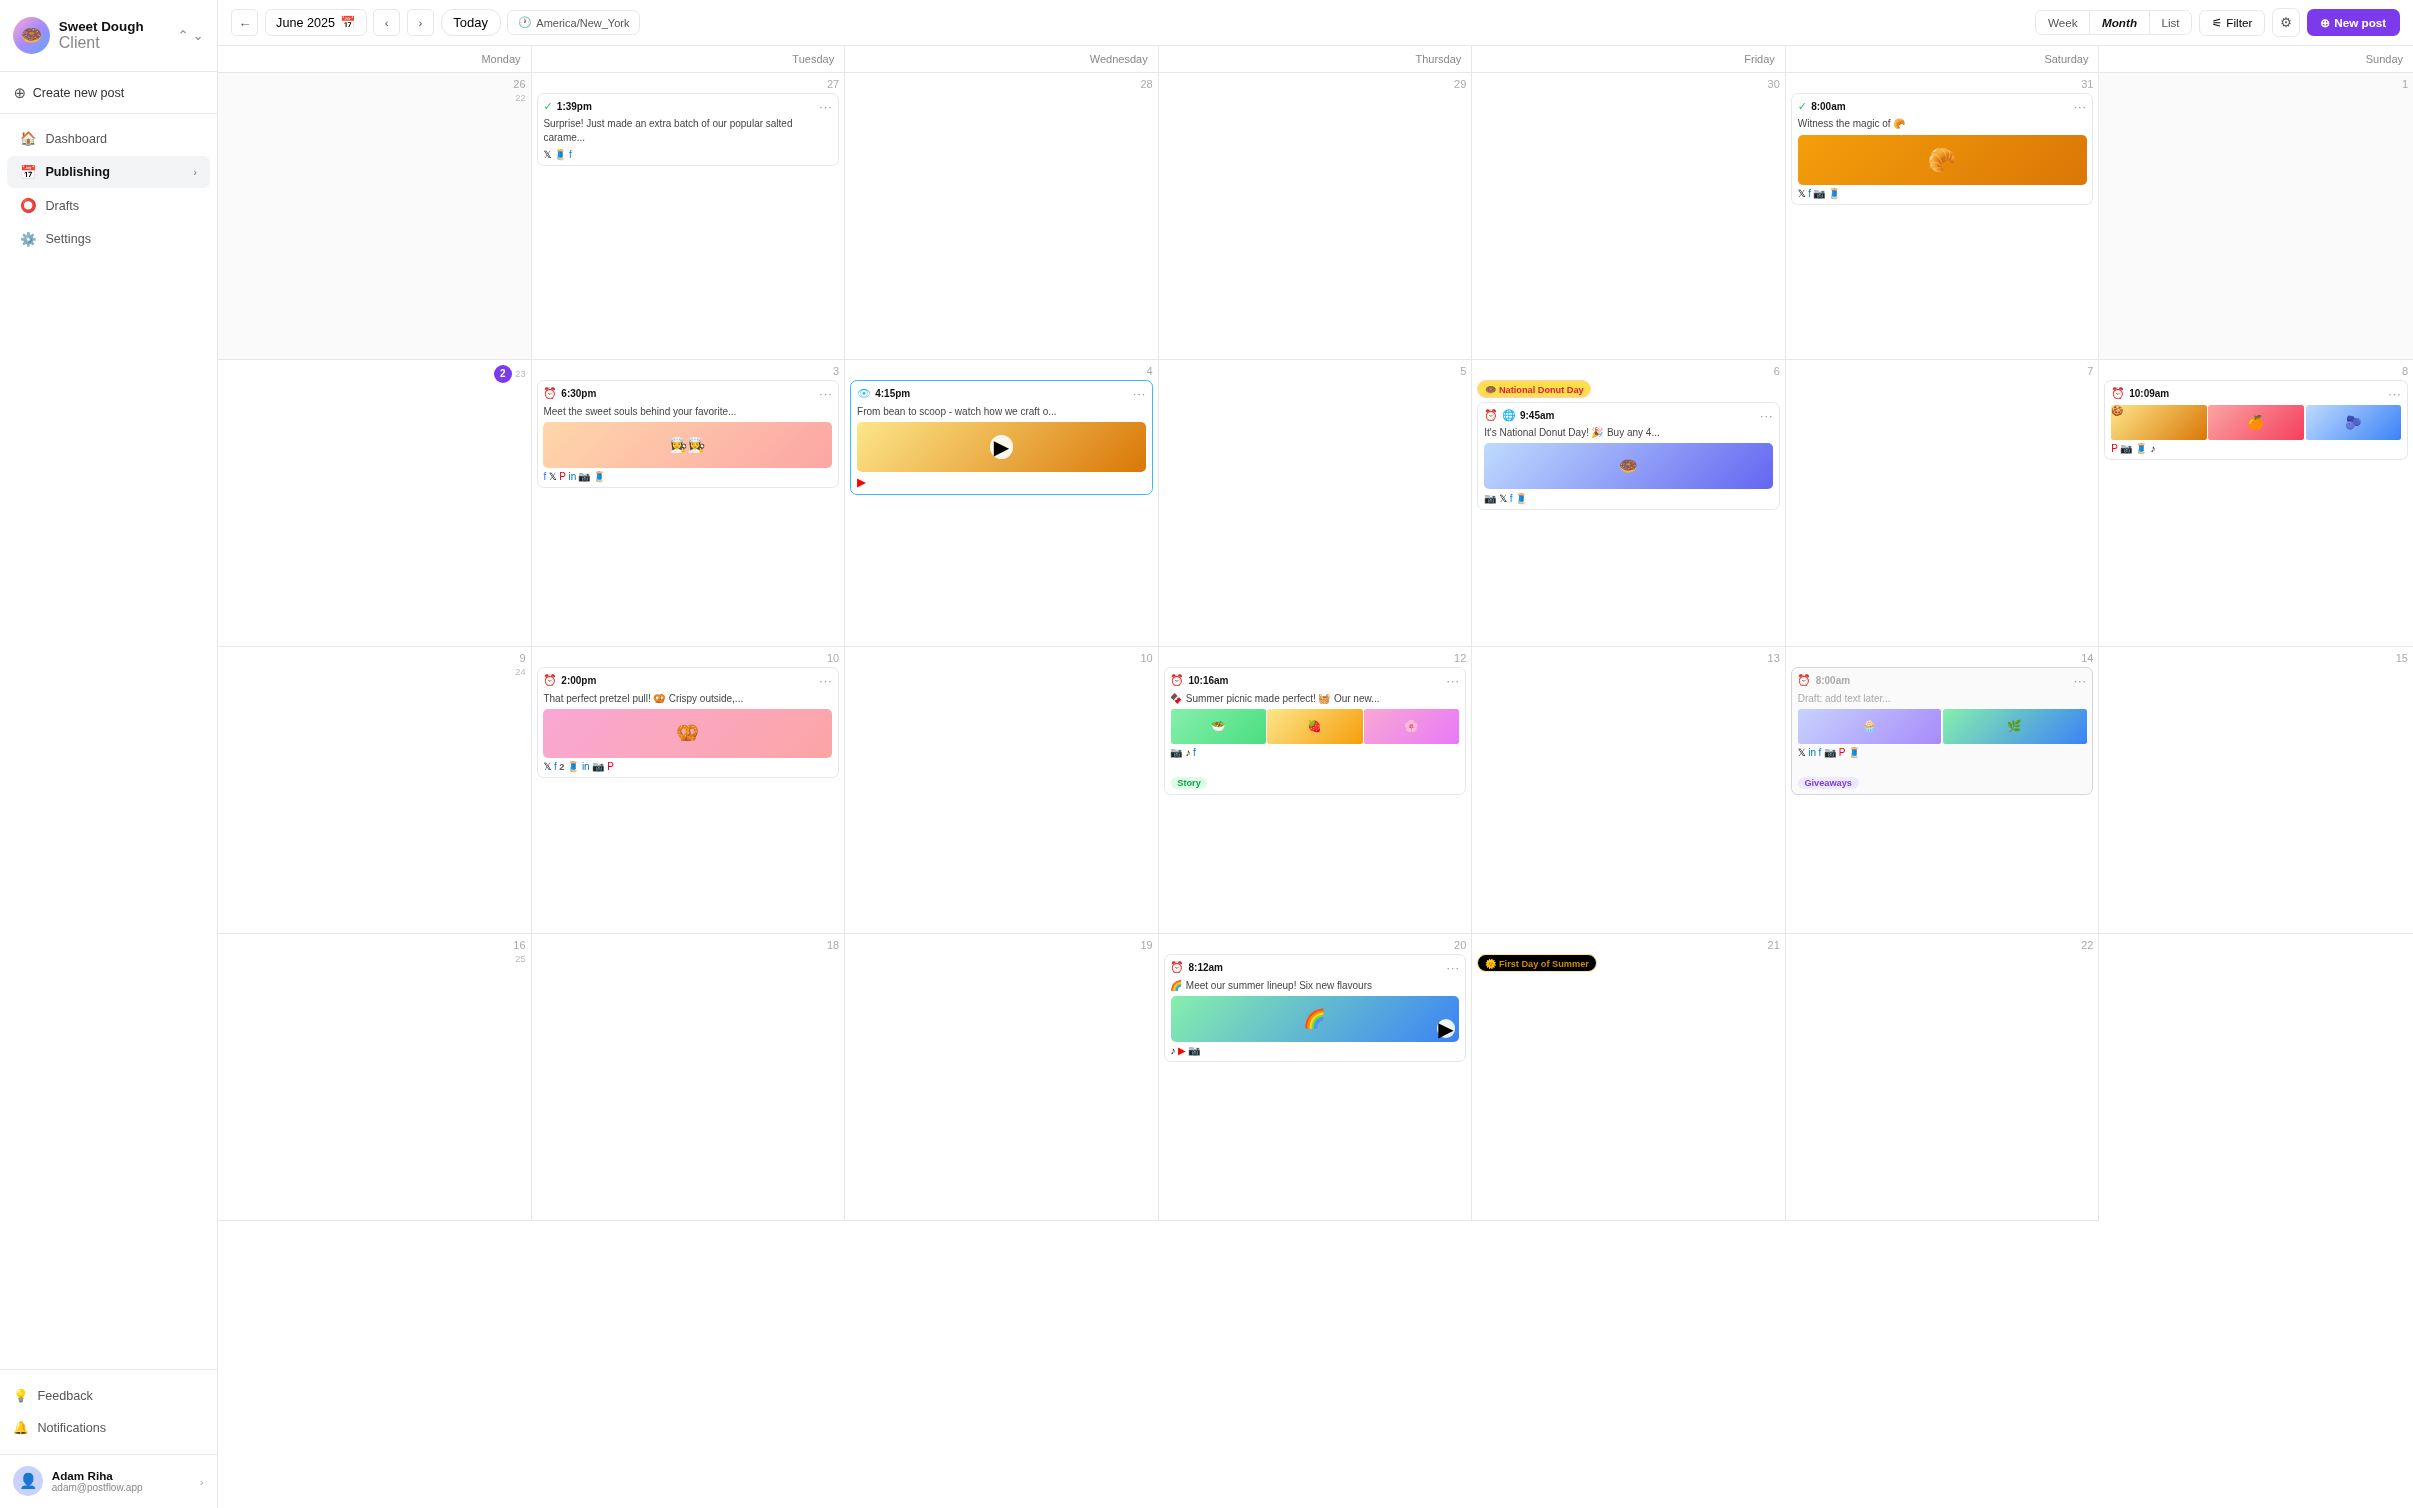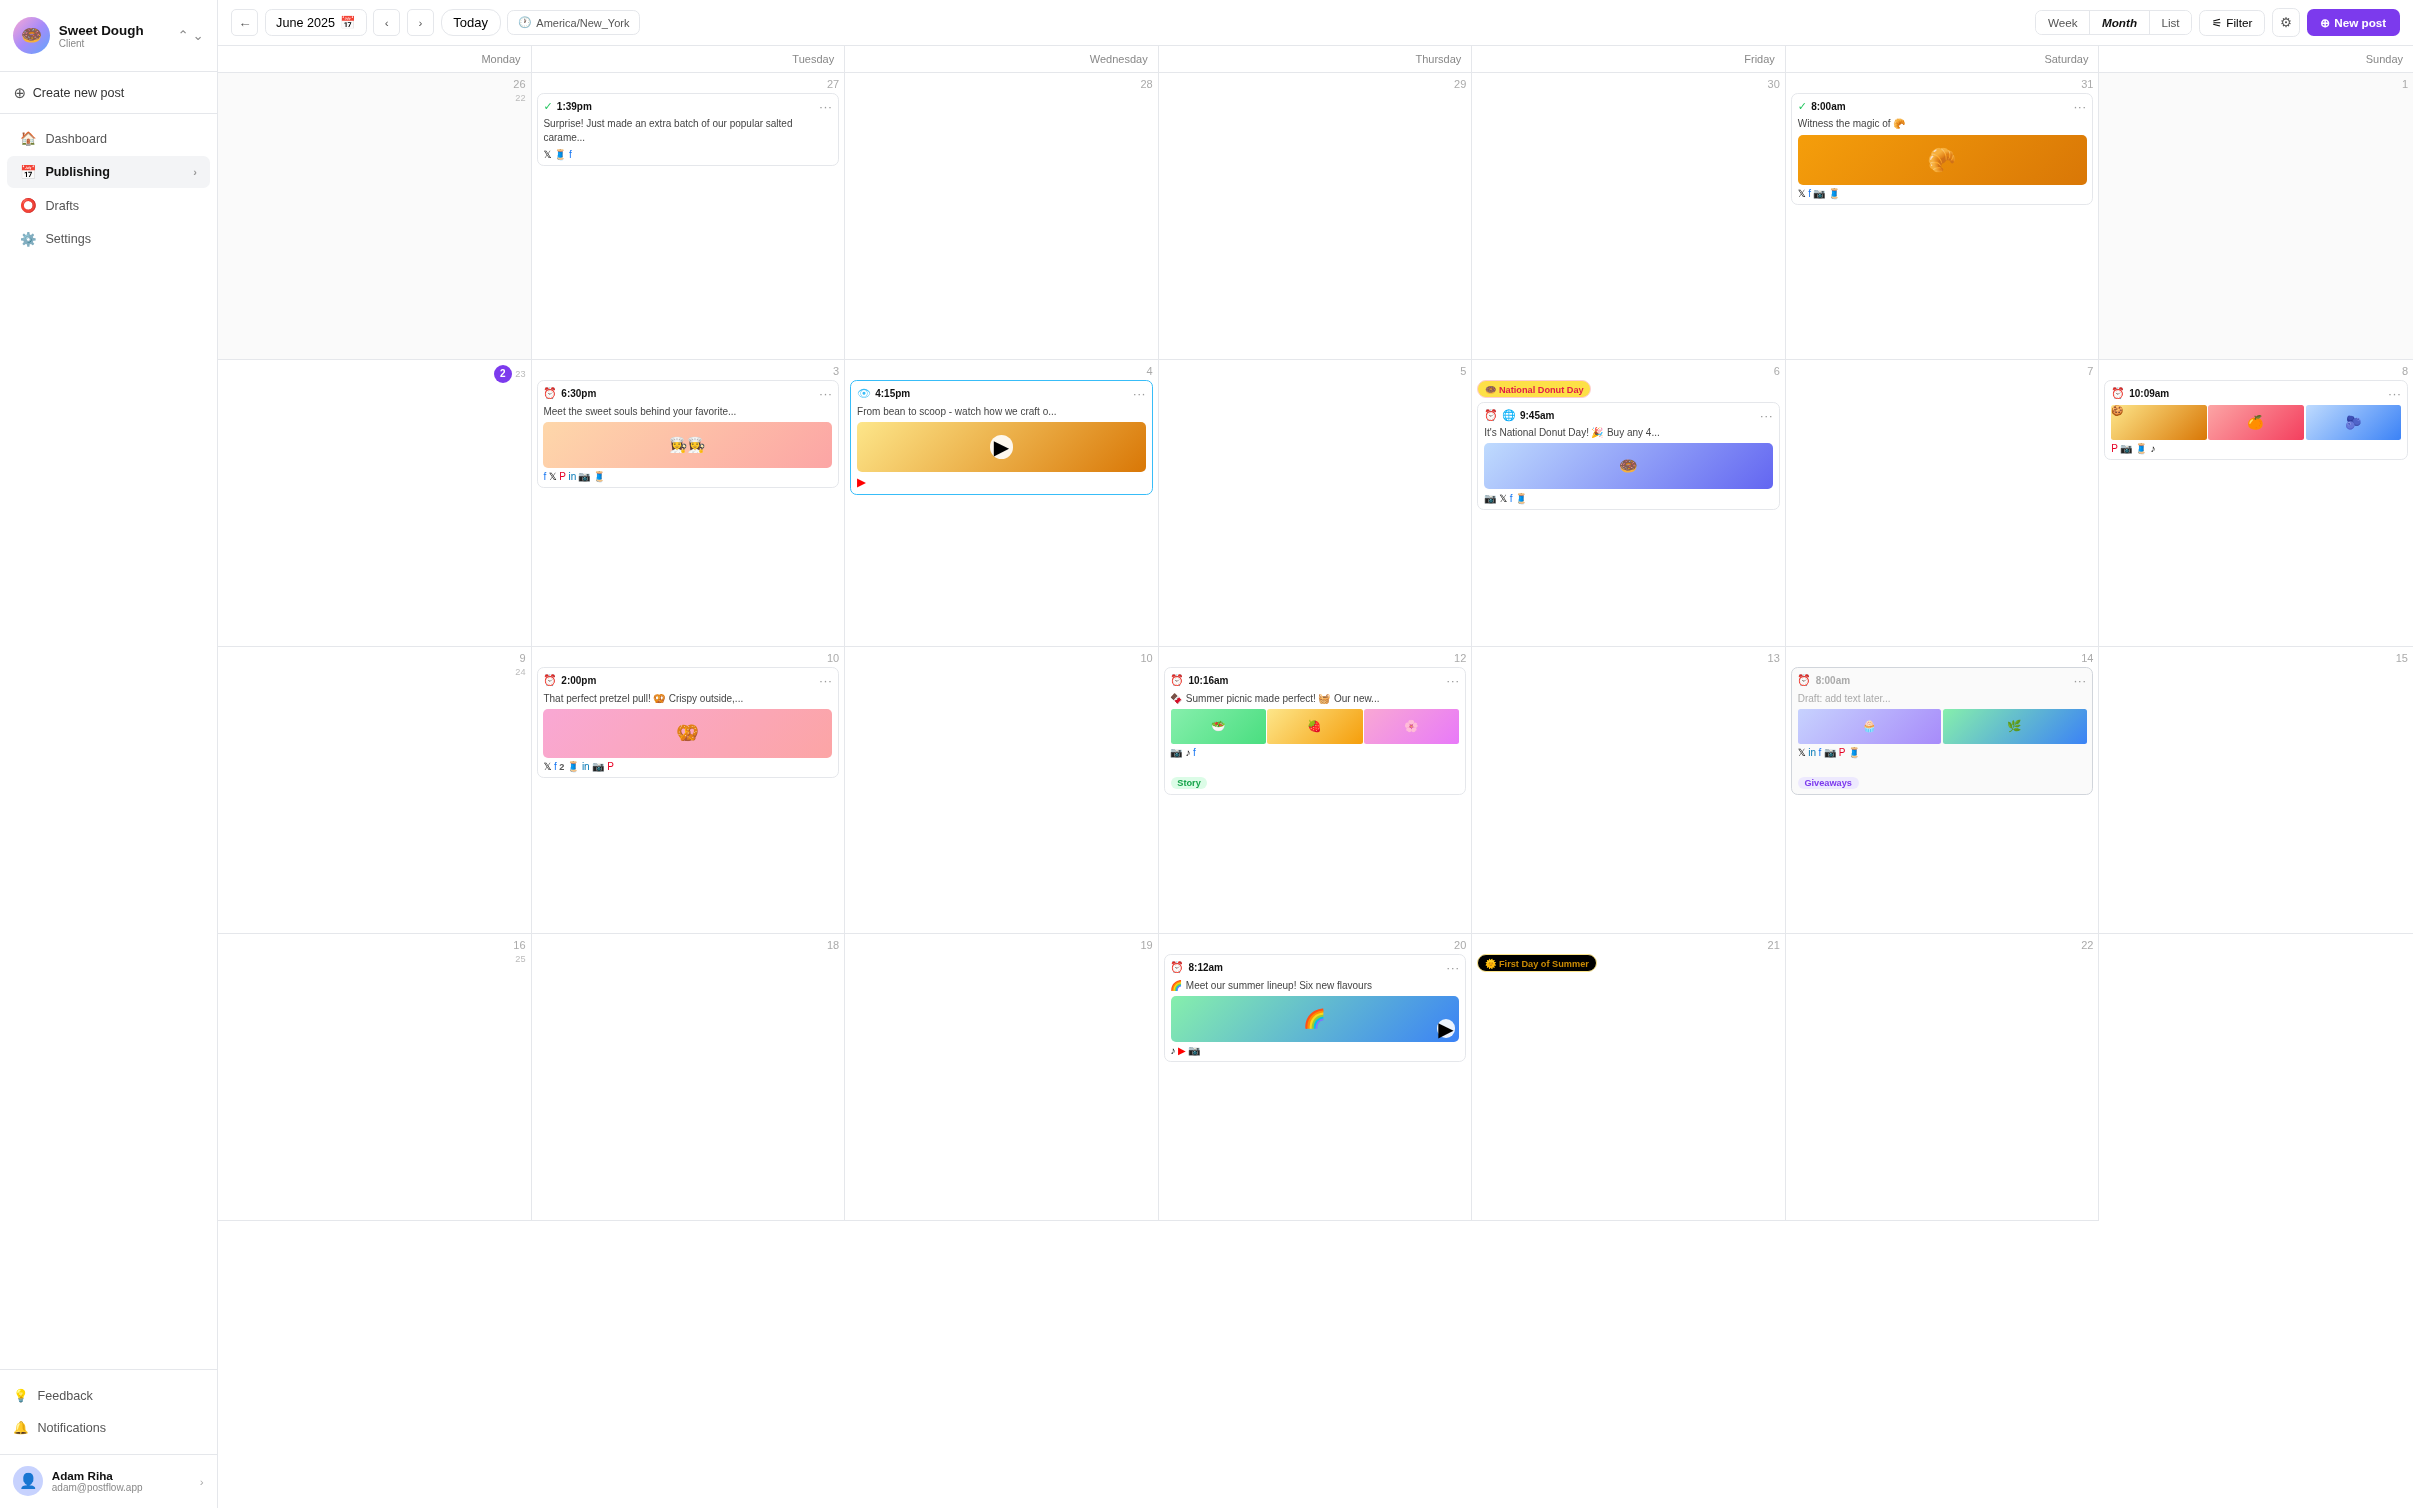--- a/index.html
+++ b/index.html
@@ -27,21 +27,21 @@
       height: 37px;
       border-radius: 50%;
       overflow: hidden;
       flex-shrink: 0;
       background: linear-gradient(135deg, #f9a8d4, #a78bfa, #60a5fa);
       display: flex; align-items: center; justify-content: center;
       font-size: 17px;
     }
     .client-info { flex: 1; }
     .client-name { font-weight: 700; font-size: 13.4px; color: #111; }
-    .client-role { font-size: 10px; color: #888; }
+    .client-role { font-size: 16px; color: #888; }
     .chevron-icon { color: #888; font-size: 13.4px; cursor: pointer; }
 
     .sidebar-create {
       display: flex;
       align-items: center;
       gap: 6.7px;
       padding: 11.7px 13.4px;
       border-bottom: 0.8px solid #e5e7eb;
       cursor: pointer;
       color: #333;

